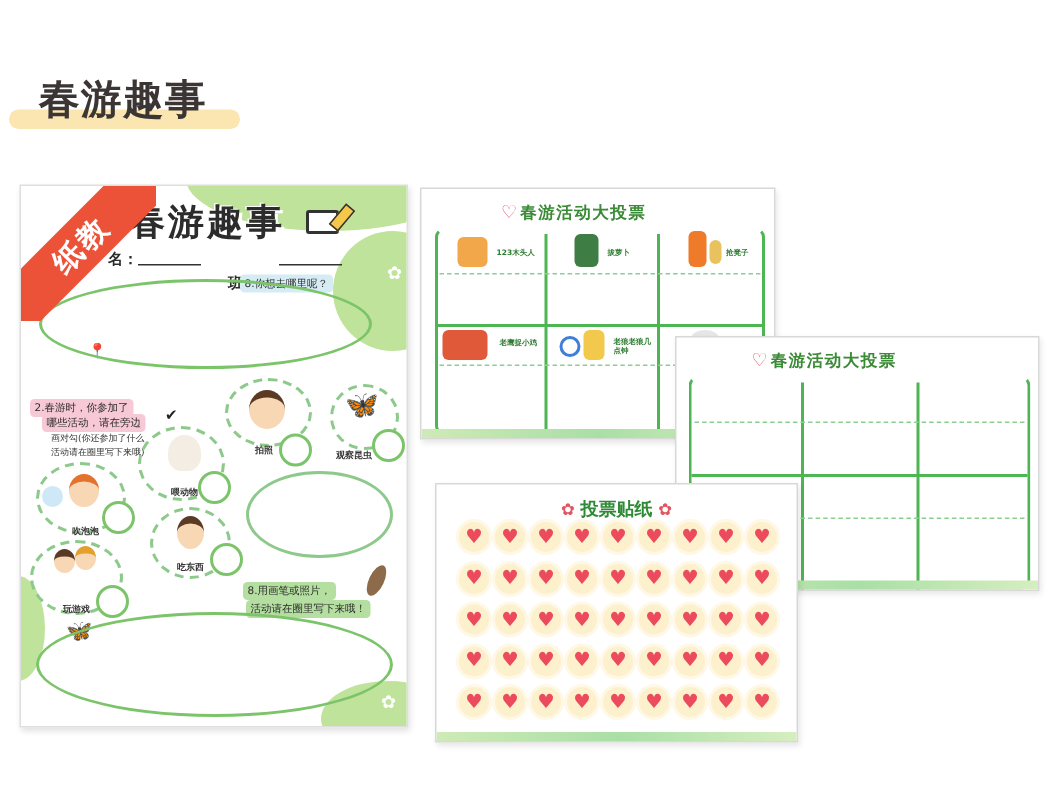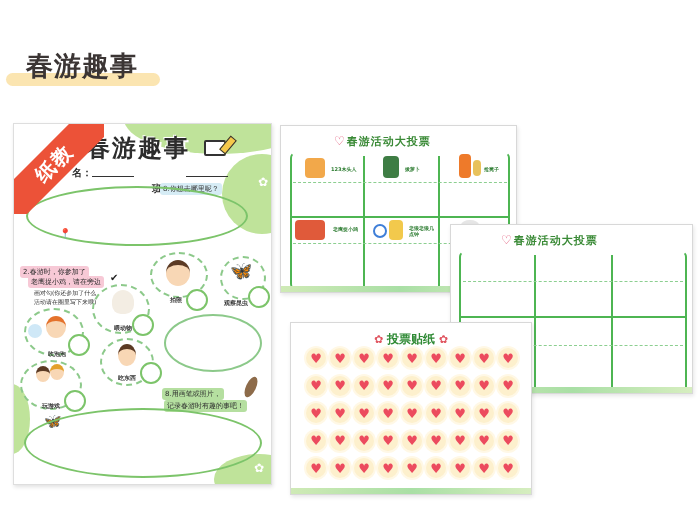--- a/index.html
+++ b/index.html
@@ -70,21 +70,21 @@
   <div class="field-label" style="left:58px; top:42px;">名：</div>
   <div class="field-line" style="left:78px; top:52px; width:42px;"></div>
   <div class="field-label" style="left:138px; top:58px;">班级：</div>
   <div class="field-line" style="left:172px; top:52px; width:42px;"></div>
 
   <div class="q-tag" style="left:146px; top:59px;">8.你想去哪里呢？</div>
   <div class="cloud" style="left:12px; top:62px; width:222px; height:60px;"></div>
   <div style="position:absolute; left:45px; top:104px; font-size:10px; color:#e05050;">📍</div>
 
   <div class="q-tag pink" style="left:6px; top:142px;">2.春游时，你参加了</div>
-  <div class="q-tag pink" style="left:14px; top:152px;">老鹰捉小鸡，请在旁边</div>
+  <div class="q-tag pink" style="left:14px; top:152px;">哪些活动，请在旁边</div>
   <div style="position:absolute; left:96px; top:148px; font-size:10px; color:#222;">✔</div>
   <div class="desc-text" style="left:20px; top:164px;">画对勾(你还参加了什么</div>
   <div class="desc-text" style="left:20px; top:173px;">活动请在圈里写下来哦)</div>
 
   <div class="dash-oval" style="left:136px; top:128px; width:58px; height:46px;"></div>
   <div class="fig-head" style="left:152px; top:136px; width:24px; height:26px;"></div>
   <div class="check-circle" style="left:172px; top:165px;"></div>
   <div class="act-label" style="left:156px; top:172px;">拍照</div>
 
   <div class="dash-oval" style="left:206px; top:132px; width:46px; height:44px;"></div>
@@ -110,21 +110,21 @@
   <div class="check-circle" style="left:126px; top:238px;"></div>
   <div class="act-label" style="left:104px; top:250px;">吃东西</div>
 
   <div class="dash-oval" style="left:6px; top:236px; width:62px; height:50px;"></div>
   <div class="fig-head" style="left:22px; top:242px; width:14px; height:16px;"></div>
   <div class="fig-head" style="left:36px; top:240px; width:14px; height:16px; border-top-color:#e4a02c;"></div>
   <div class="check-circle" style="left:50px; top:266px;"></div>
   <div class="act-label" style="left:28px; top:278px;">玩游戏</div>
 
   <div class="q-tag green" style="left:148px; top:264px;">8.用画笔或照片，</div>
-  <div class="q-tag green" style="left:150px; top:276px;">记录春游时有趣的事吧！</div>
+  <div class="q-tag green" style="left:150px; top:276px;">活动请在圈里写下来哦！</div>
   <div style="position:absolute; left:232px; top:252px; width:10px; height:22px; background:#8d6b4a; border-radius:50%; transform:rotate(25deg);"></div>
   <div class="butterfly" style="left:30px; top:290px; font-size:14px; color:#f3d96a;">🦋</div>
   <div class="cloud" style="left:10px; top:284px; width:238px; height:70px;"></div>
 
   <div class="ribbon-wrap">
     <div class="ribbon">纸教</div>
   </div>
 </div>
 
 <div class="board" style="left:280px; top:125px; width:237px; height:168px; z-index:2;">

